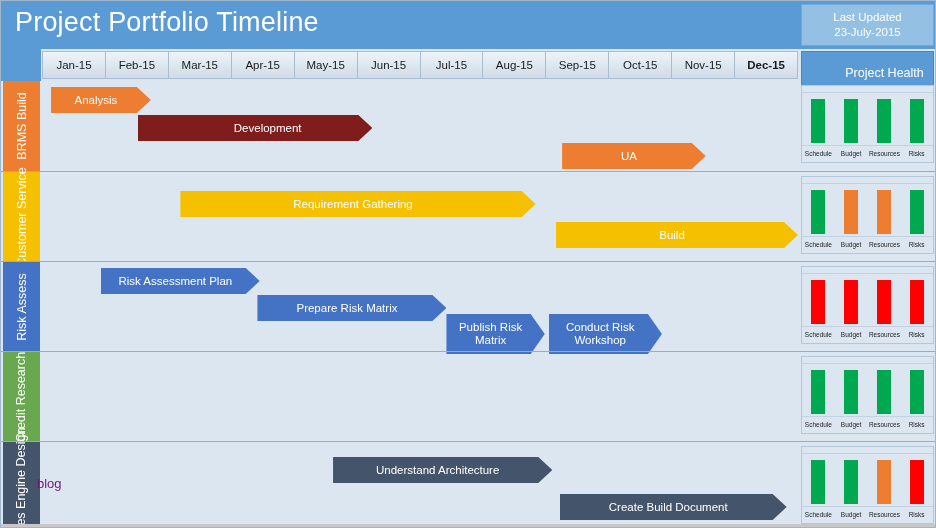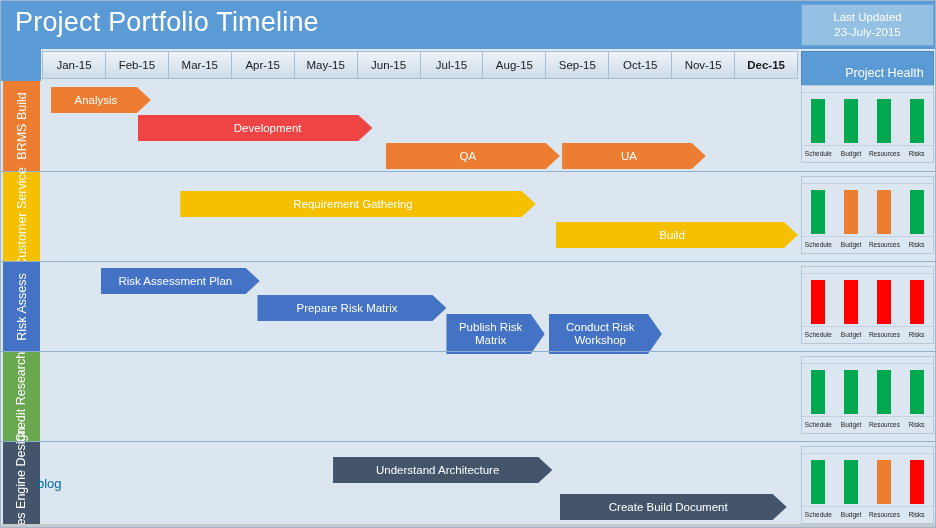--- a/index.html
+++ b/index.html
@@ -124,21 +124,21 @@
     position:absolute;left:0;right:0;bottom:2px;height:14px;
     display:flex;align-items:center;justify-content:space-around;
     border-top:1px solid #c3d2e2;
   }
   .health-labels div{
     font-size:6.5px;color:#222;text-align:center;width:30px;
   }
 
   .watermark{
     position:absolute;left:36px;top:475px;
-    font-size:13px;color:#0369a1;
+    font-size:13px;color:#701a75;
     pointer-events:none;
   }
   .bottom-shadow{
     position:absolute;left:0;bottom:0;width:936px;height:3px;
     background:#c8c8c8;
   }
 </style>
 </head>
 <body>
 
@@ -171,22 +171,21 @@
     <div class="healthhdr">Project Health</div>
   </div>
 
   <div class="body" id="body">
       <div class="row" style="top: 0px; height: 90px;">
         <div class="cat" style="background: rgb(237, 125, 49);">
           <span>BRMS Build</span>
         </div>
         <div class="lane">
           <div class="bar" style="left: 1.2%; width: 13.2%; top: 6px; background: rgb(237, 125, 49);">Analysis</div>
-          <div class="bar" style="left: 12.7%; width: 31%; top: 34px; background: #ef4444; padding-left: 39px;">Development</div>
-          <div class="bar" style="left: 45.5%; width: 23%; top: 62px; background: rgb(237, 125, 49);">QA</div>
+          <div class="bar" style="left: 12.7%; width: 31%; top: 34px; background: #7f1d1d; padding-left: 39px;">Development</div>
           <div class="bar" style="left: 68.8%; width: 19%; top: 62px; background: rgb(237, 125, 49);">UA</div>
         </div>
         <div class="health">
           <div class="health-inner">
             <div class="hbar" style="background: rgb(0, 169, 79);"></div>
             <div class="hbar" style="background: rgb(0, 169, 79);"></div>
             <div class="hbar" style="background: rgb(0, 169, 79);"></div>
             <div class="hbar" style="background: rgb(0, 169, 79);"></div>
           </div>
           <div class="health-labels">

